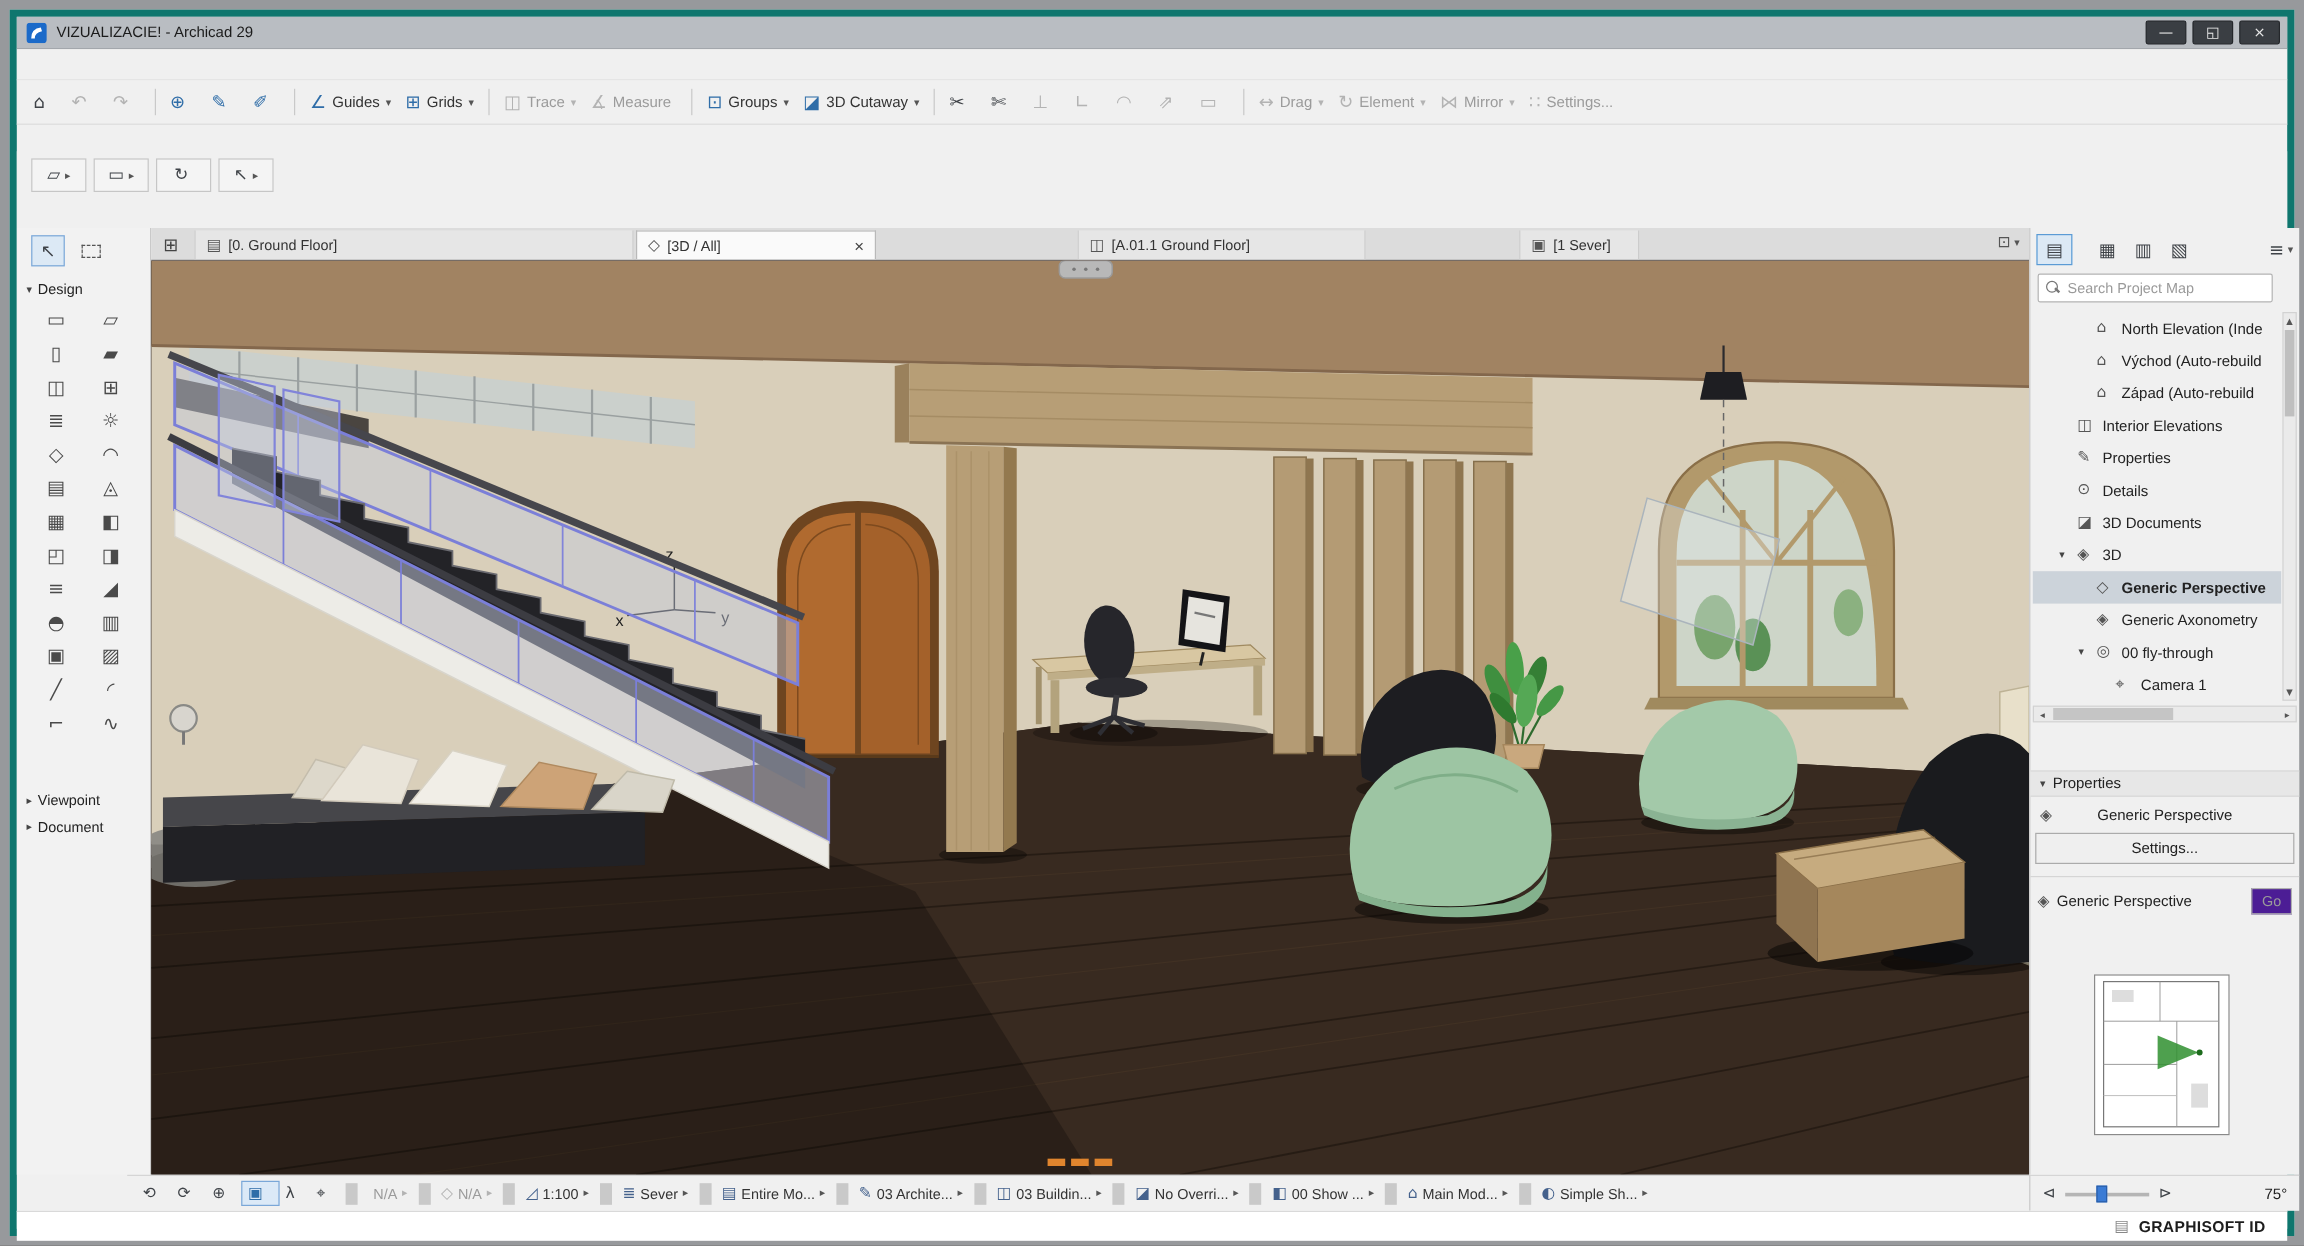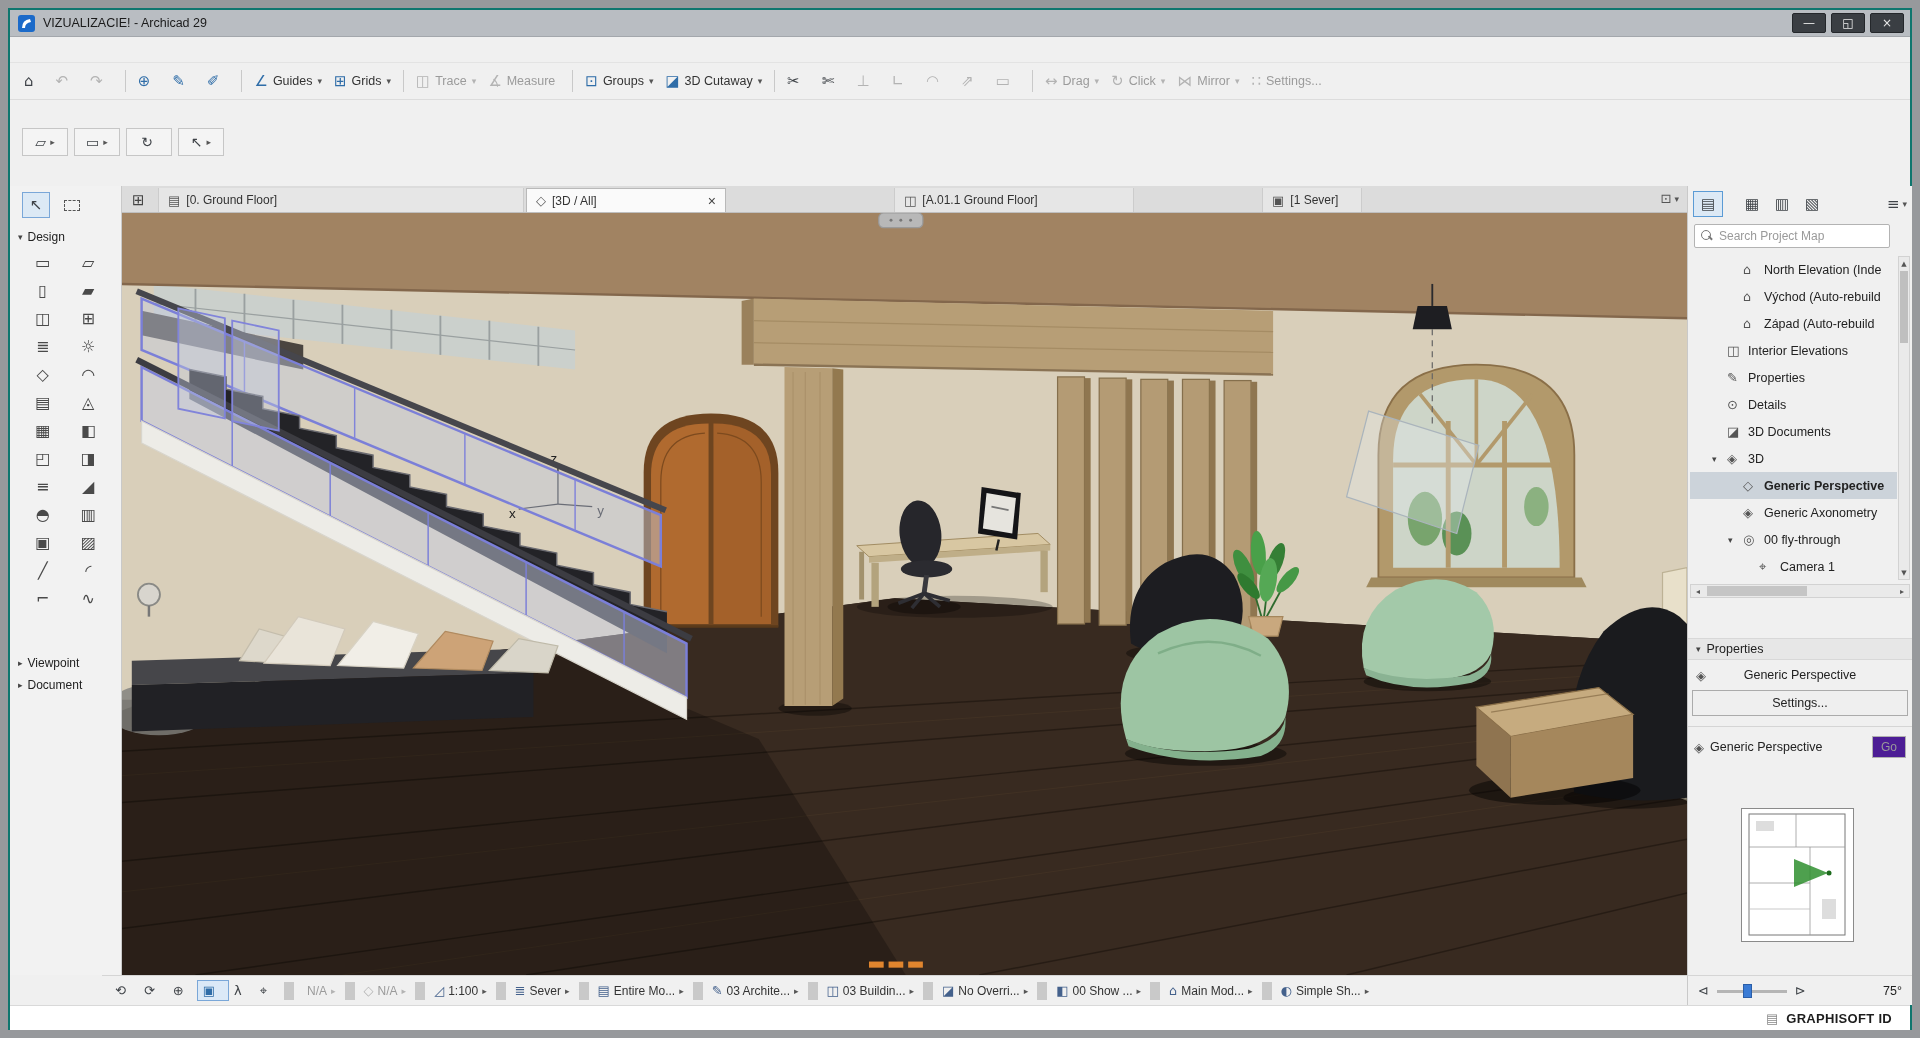--- a/index.html
+++ b/index.html
@@ -2,21 +2,21 @@
 <html><head>
 <meta charset="utf-8">
 <title>VIZUALIZACIE! - Archicad 29</title>
 <style>
   * { box-sizing: border-box; margin: 0; padding: 0; }
   html,body { width:1920px; height:1038px; overflow:hidden; background:#97999c;
     font-family:"Liberation Sans","DejaVu Sans",sans-serif; }
   .glyph { font-family:"DejaVu Sans",sans-serif; }
 
   .window { position:absolute; left:8px; top:8px; width:1904px; height:1022px;
-    background:#f0f0f0; border:2px solid #0f766e; }
+    background:#f0f0f0; border:6px solid #0f766e; }
 
   
   .titlebar { position:absolute; left:0; top:0; right:0; height:27px; background:#b9bdc2;
     display:flex; align-items:center; border-bottom:1px solid #a3a7ac; }
   .app-logo { width:17px; height:17px; margin-left:8px; }
   .title-text { margin-left:8px; font-size:12.5px; color:#1b1b1b; }
   .win-btns { margin-left:auto; margin-right:6px; display:flex; gap:5px; }
   .win-btn { width:34px; height:20px; background:#3a3e43; border:1px solid #24272b; color:#e9e9e9;
     display:flex; align-items:center; justify-content:center; font-size:12px; border-radius:2px; }
 
@@ -332,21 +332,21 @@
         
         
       </div>
       <div class="tb-item grayed">
         <span class="glyph">↔</span>
         <span class="label">Drag</span>
         <span class="arrow">▾</span>
       </div>
       <div class="tb-item grayed">
         <span class="glyph">↻</span>
-        <span class="label">Click</span>
+        <span class="label">Element</span>
         <span class="arrow">▾</span>
       </div>
       <div class="tb-item grayed">
         <span class="glyph">⋈</span>
         <span class="label">Mirror</span>
         <span class="arrow">▾</span>
       </div>
       <div class="tb-item grayed">
         <span class="glyph">∷</span>
         <span class="label">Settings...</span>

